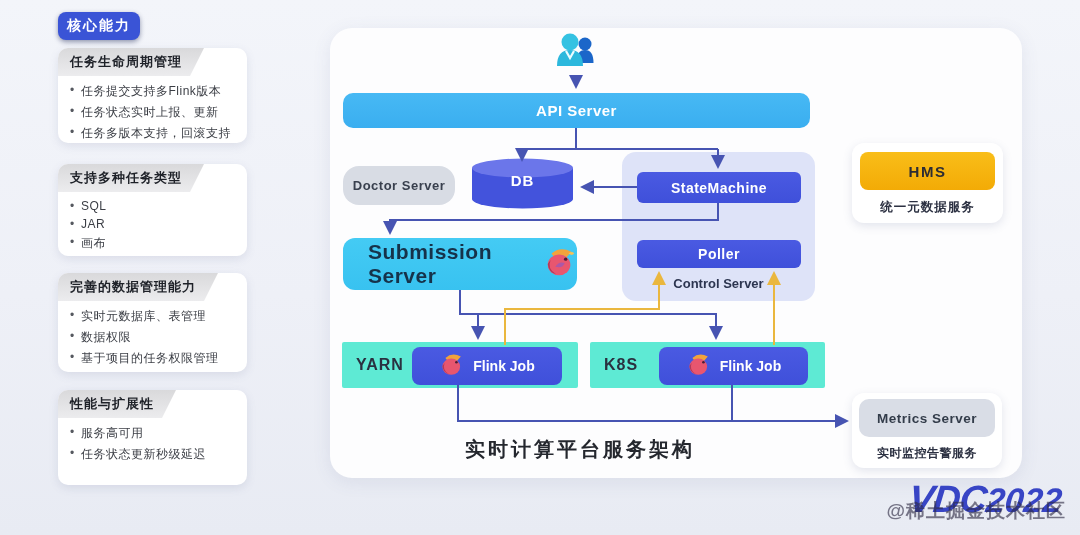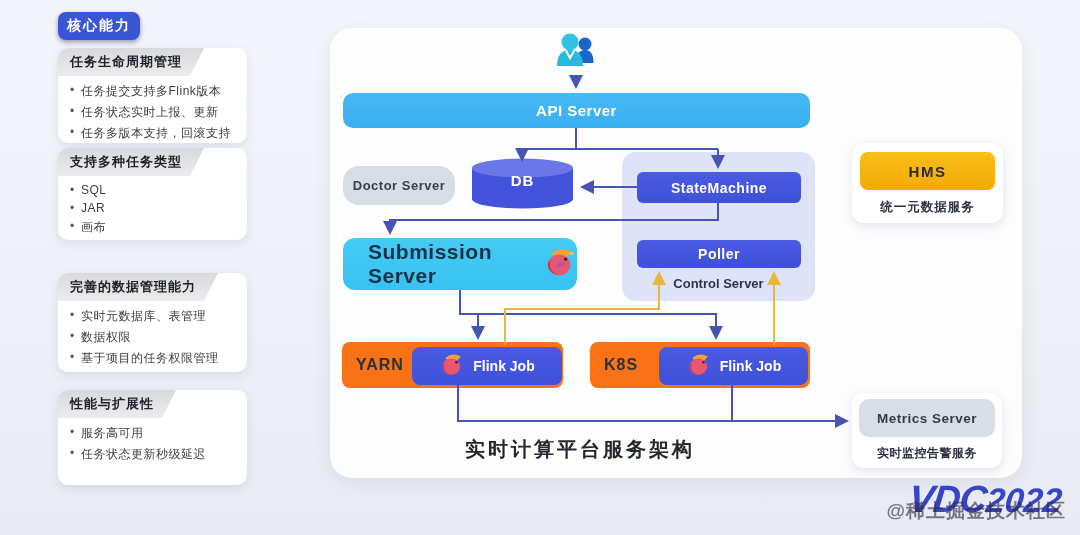--- a/index.html
+++ b/index.html
@@ -39,21 +39,21 @@
   .dbwrap{left:471px;top:158px;width:103px;height:52px;}
   .dbtext{left:471px;top:172px;width:103px;text-align:center;color:#fff;font-size:15px;font-weight:bold;letter-spacing:1px;}
   .ctrl{left:622px;top:152px;width:193px;height:149px;background:#dee3f8;border-radius:14px;}
   .ctrl-label{left:622px;top:276px;width:193px;text-align:center;color:#2c3550;font-size:13px;font-weight:600;}
   .bluebox{background:linear-gradient(180deg,#4a5ae2,#3f50da);border-radius:6px;color:#fff;font-size:14px;font-weight:600;}
   .sm{left:637px;top:172px;width:164px;height:31px;}
   .poller{left:637px;top:240px;width:164px;height:28px;}
   .subm{left:343px;top:238px;width:234px;height:52px;background:linear-gradient(180deg,#44cbf4,#38c2f0);
     border-radius:12px;color:#16324a;font-size:21px;font-weight:bold;justify-content:flex-start;padding-left:25px;box-sizing:border-box;}
   .subm .sq{margin-left:14px;}
-  .runtime{background:#f97316;border-radius:8px;}
+  .runtime{background:#5eead4;border-radius:2px;padding-left:15px;}
   .yarnbox{left:342px;top:342px;width:221px;height:46px;}
   .k8sbox{left:590px;top:342px;width:220px;height:46px;}
   .rt-label{position:absolute;left:14px;top:0;height:46px;display:flex;align-items:center;
     color:#2a3140;font-size:16px;font-weight:bold;letter-spacing:1px;}
   .fjob{position:absolute;top:5px;height:38px;border-radius:8px;background:linear-gradient(180deg,#4a5ae2,#3f50da);
     color:#fff;font-size:14px;font-weight:600;display:flex;align-items:center;justify-content:center;gap:8px;}
   .fjob1{left:70px;width:150px;}
   .fjob2{left:69px;width:149px;}
   .sidecard{background:#ffffff;border-radius:12px;box-shadow:0 3px 10px rgba(90,100,140,.16);}
   .hmscard{left:852px;top:143px;width:151px;height:80px;}
@@ -79,21 +79,21 @@
 
 <div class="abs card" style="top:48px;height:95px;">
   <div class="card-head">任务生命周期管理</div>
   <div class="card-body">
     <div class="li">任务提交支持多Flink版本</div>
     <div class="li">任务状态实时上报、更新</div>
     <div class="li">任务多版本支持，回滚支持</div>
   </div>
 </div>
 
-<div class="abs card" style="top:148px;height:92px;">
+<div class="abs card" style="top:164px;height:92px;">
   <div class="card-head">支持多种任务类型</div>
   <div class="card-body">
     <div class="li">SQL</div>
     <div class="li">JAR</div>
     <div class="li">画布</div>
   </div>
 </div>
 
 <div class="abs card" style="top:273px;height:99px;">
   <div class="card-head">完善的数据管理能力</div>

